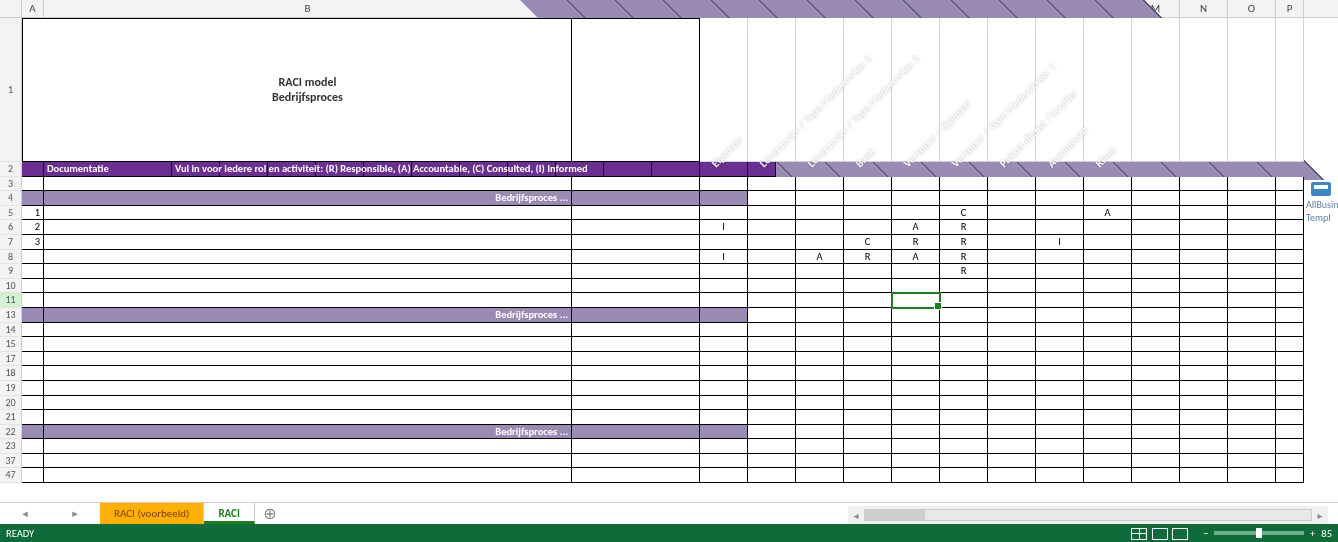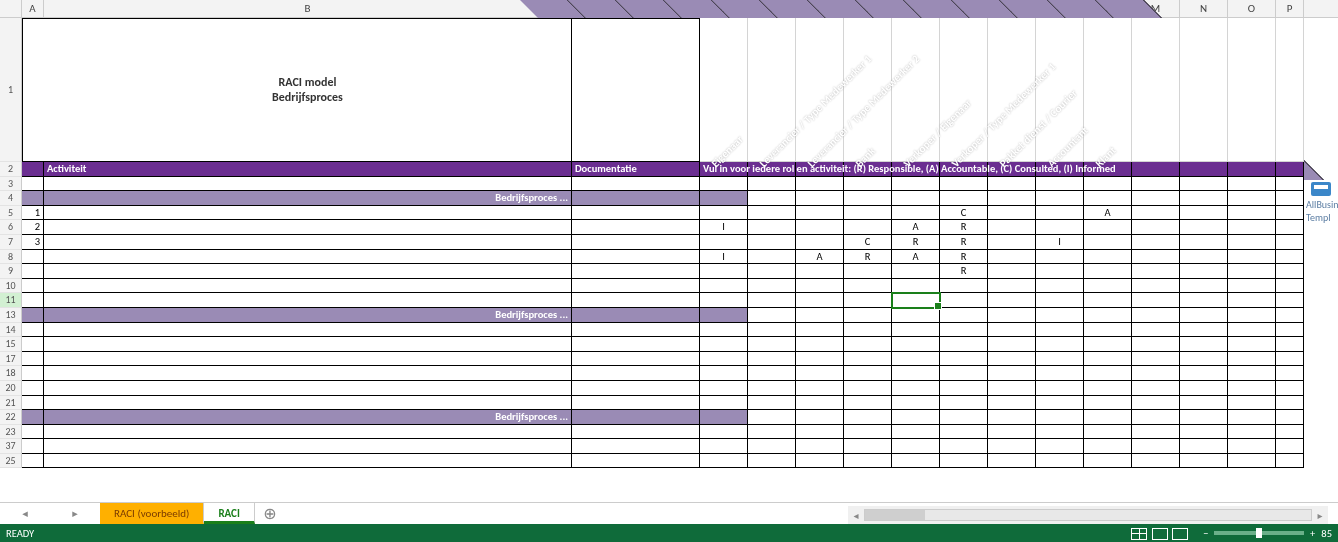--- a/index.html
+++ b/index.html
@@ -370,21 +370,20 @@
     <div class="cell cL"></div>
     <div class="cell cM"></div>
     <div class="cell cN"></div>
     <div class="cell cO"></div>
     <div class="cell cP"></div>
   </div>
 
   <div class="row purple-header data-row">
     <div class="rowh">2</div>
     <div class="cell cA"></div>
-    <div class="cell cB" style="text-align:left;">Activiteit</div>
     <div class="cell cC" style="text-align:left;">Documentatie</div>
     <div class="cell cD" style="overflow:visible;position:relative;">
       <span class="instr-over">Vul in voor iedere rol en activiteit: (R) Responsible, (A) Accountable, (C) Consulted, (I) Informed</span>
     </div>
     <div class="cell cE"></div>
     <div class="cell cF"></div>
     <div class="cell cG"></div>
     <div class="cell cH"></div>
     <div class="cell cI"></div>
     <div class="cell cJ"></div>
@@ -660,20 +659,39 @@
       <div class="cell cI"></div>
       <div class="cell cJ"></div>
       <div class="cell cK"></div>
       <div class="cell cL"></div>
       <div class="cell cM"></div>
       <div class="cell cN"></div>
       <div class="cell cO"></div>
       <div class="cell cP"></div>
     </div>
   <div class="row data-row">
+      <div class="rowh">19</div>
+      <div class="cell cA"></div>
+      <div class="cell cB"></div>
+      <div class="cell cC"></div>
+      <div class="cell cD"></div>
+      <div class="cell cE"></div>
+      <div class="cell cF"></div>
+      <div class="cell cG"></div>
+      <div class="cell cH"></div>
+      <div class="cell cI"></div>
+      <div class="cell cJ"></div>
+      <div class="cell cK"></div>
+      <div class="cell cL"></div>
+      <div class="cell cM"></div>
+      <div class="cell cN"></div>
+      <div class="cell cO"></div>
+      <div class="cell cP"></div>
+    </div>
+  <div class="row data-row">
       <div class="rowh">20</div>
       <div class="cell cA"></div>
       <div class="cell cB"></div>
       <div class="cell cC"></div>
       <div class="cell cD"></div>
       <div class="cell cE"></div>
       <div class="cell cF"></div>
       <div class="cell cG"></div>
       <div class="cell cH"></div>
       <div class="cell cI"></div>
@@ -757,21 +775,21 @@
       <div class="cell cI"></div>
       <div class="cell cJ"></div>
       <div class="cell cK"></div>
       <div class="cell cL"></div>
       <div class="cell cM"></div>
       <div class="cell cN"></div>
       <div class="cell cO"></div>
       <div class="cell cP"></div>
     </div>
   <div class="row data-row">
-      <div class="rowh">25</div>
+      <div class="rowh">47</div>
       <div class="cell cA"></div>
       <div class="cell cB"></div>
       <div class="cell cC"></div>
       <div class="cell cD"></div>
       <div class="cell cE"></div>
       <div class="cell cF"></div>
       <div class="cell cG"></div>
       <div class="cell cH"></div>
       <div class="cell cI"></div>
       <div class="cell cJ"></div>

